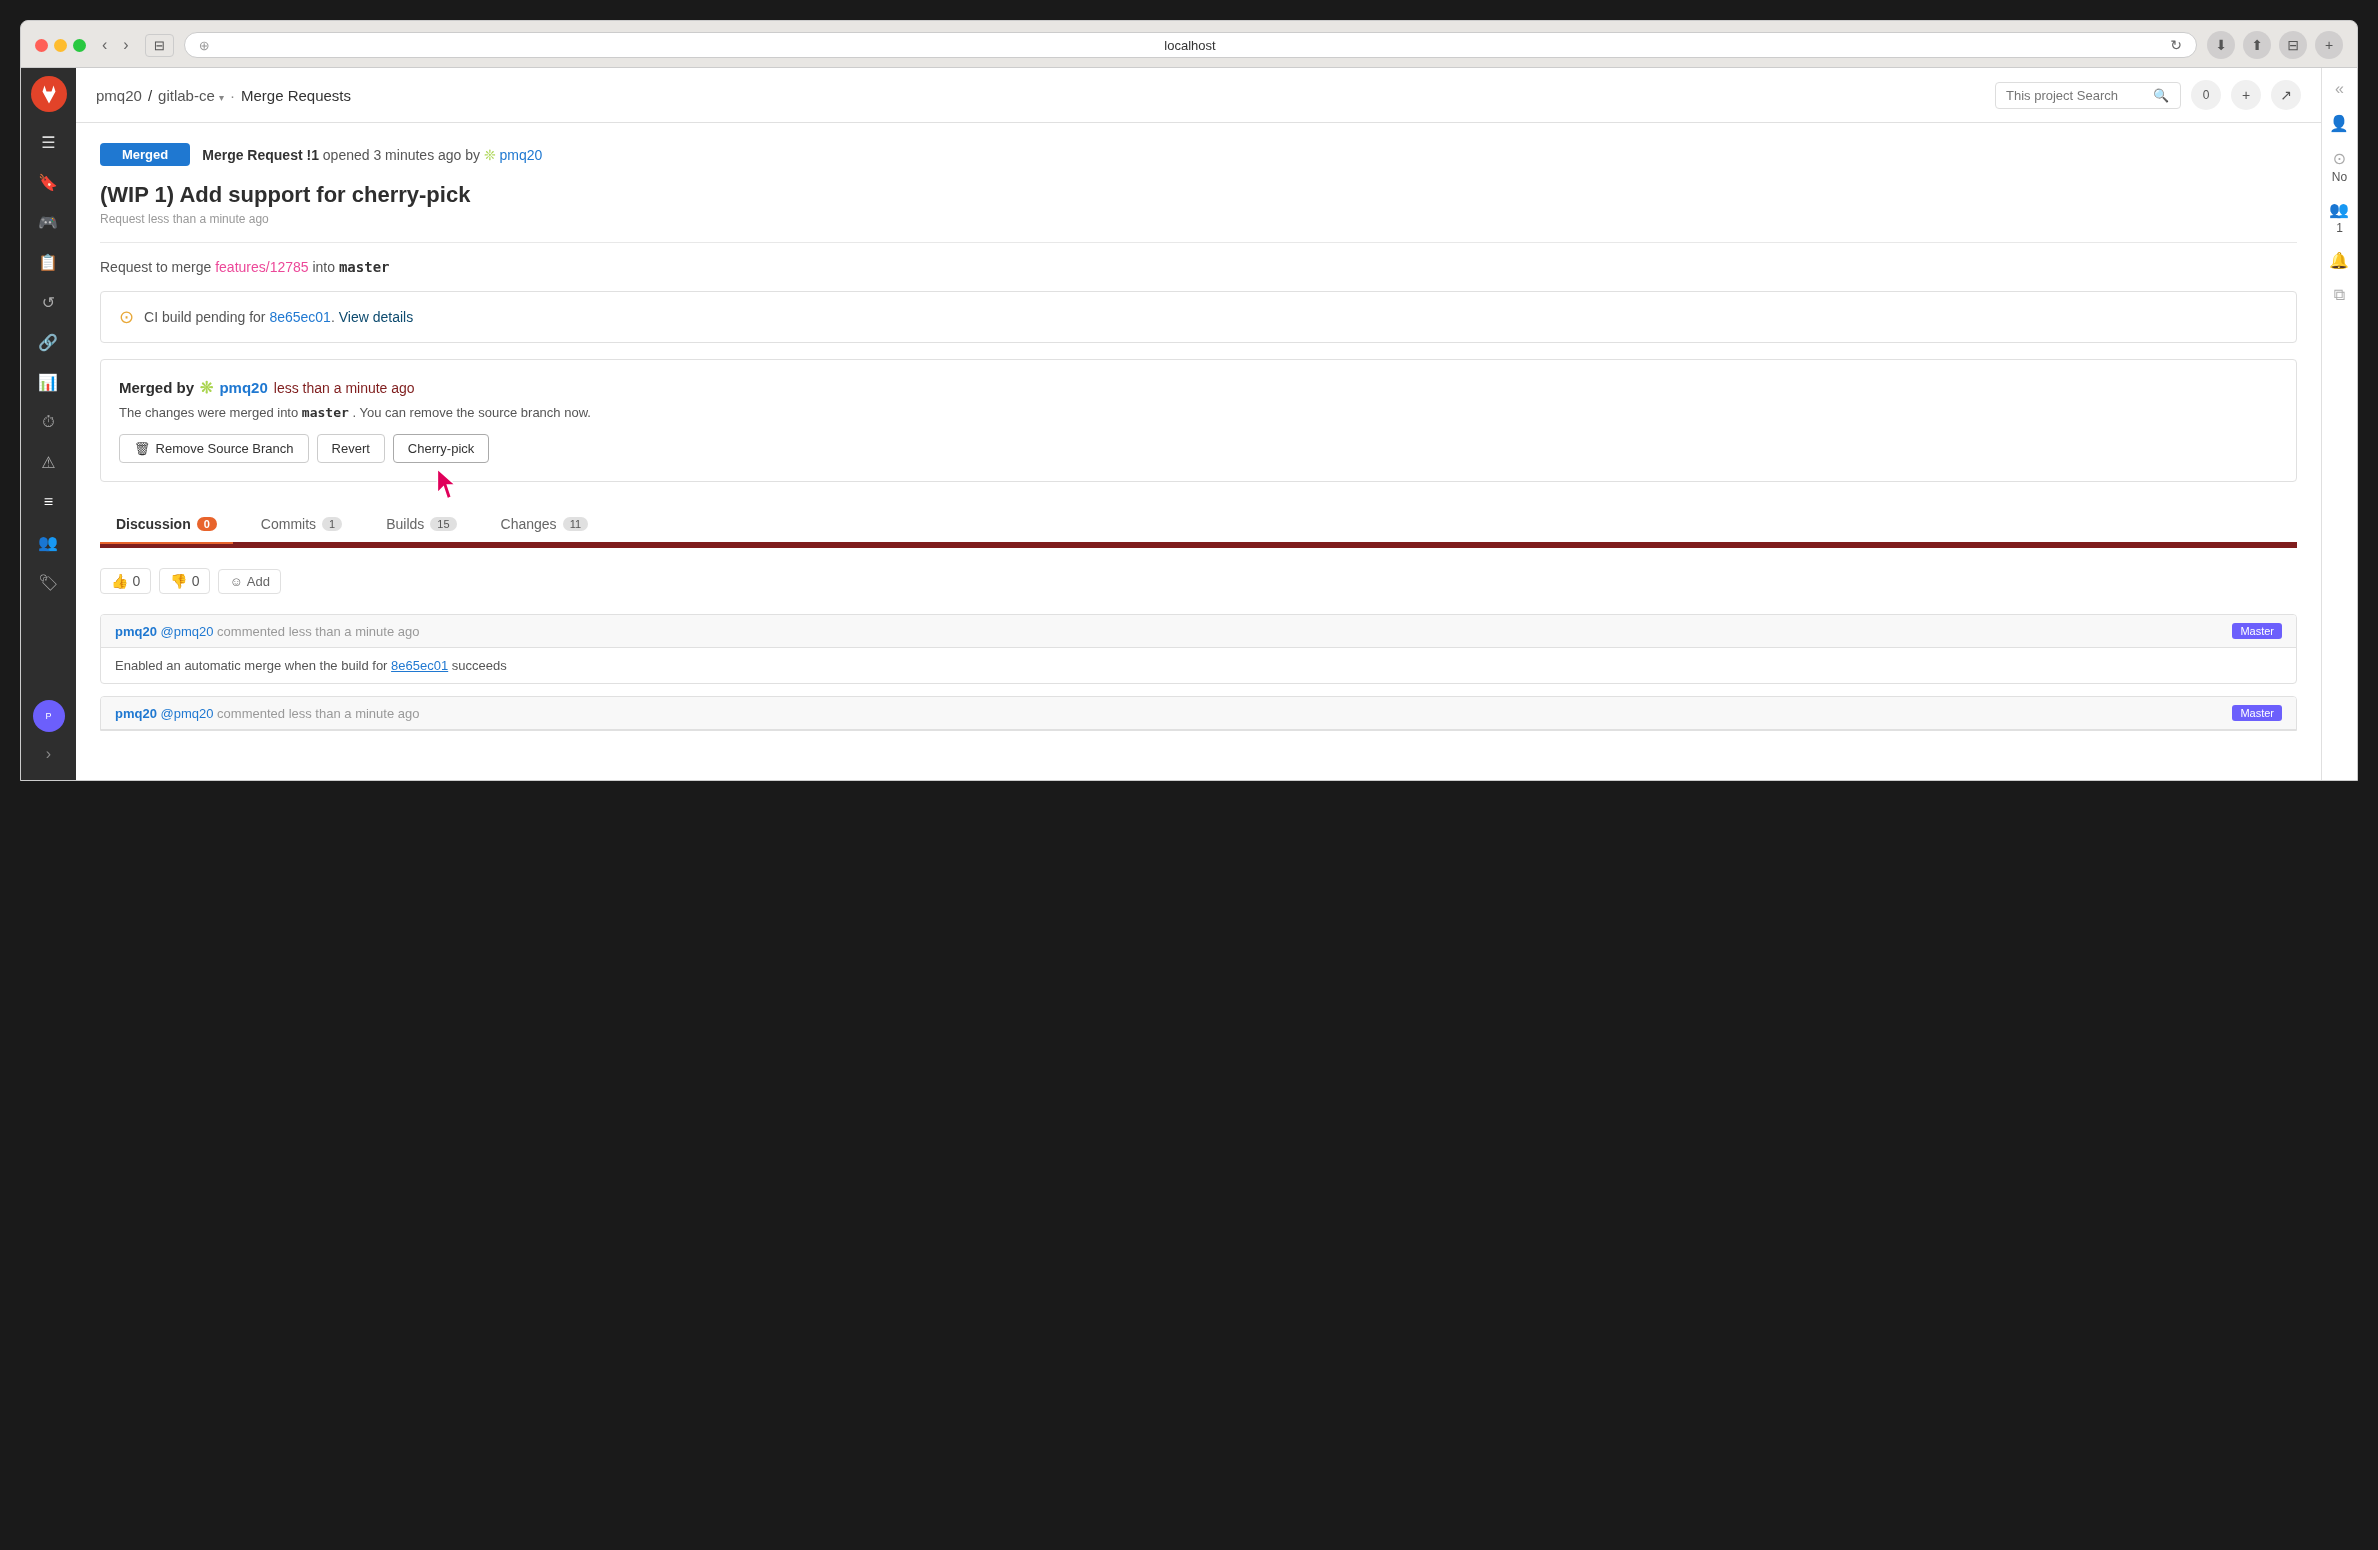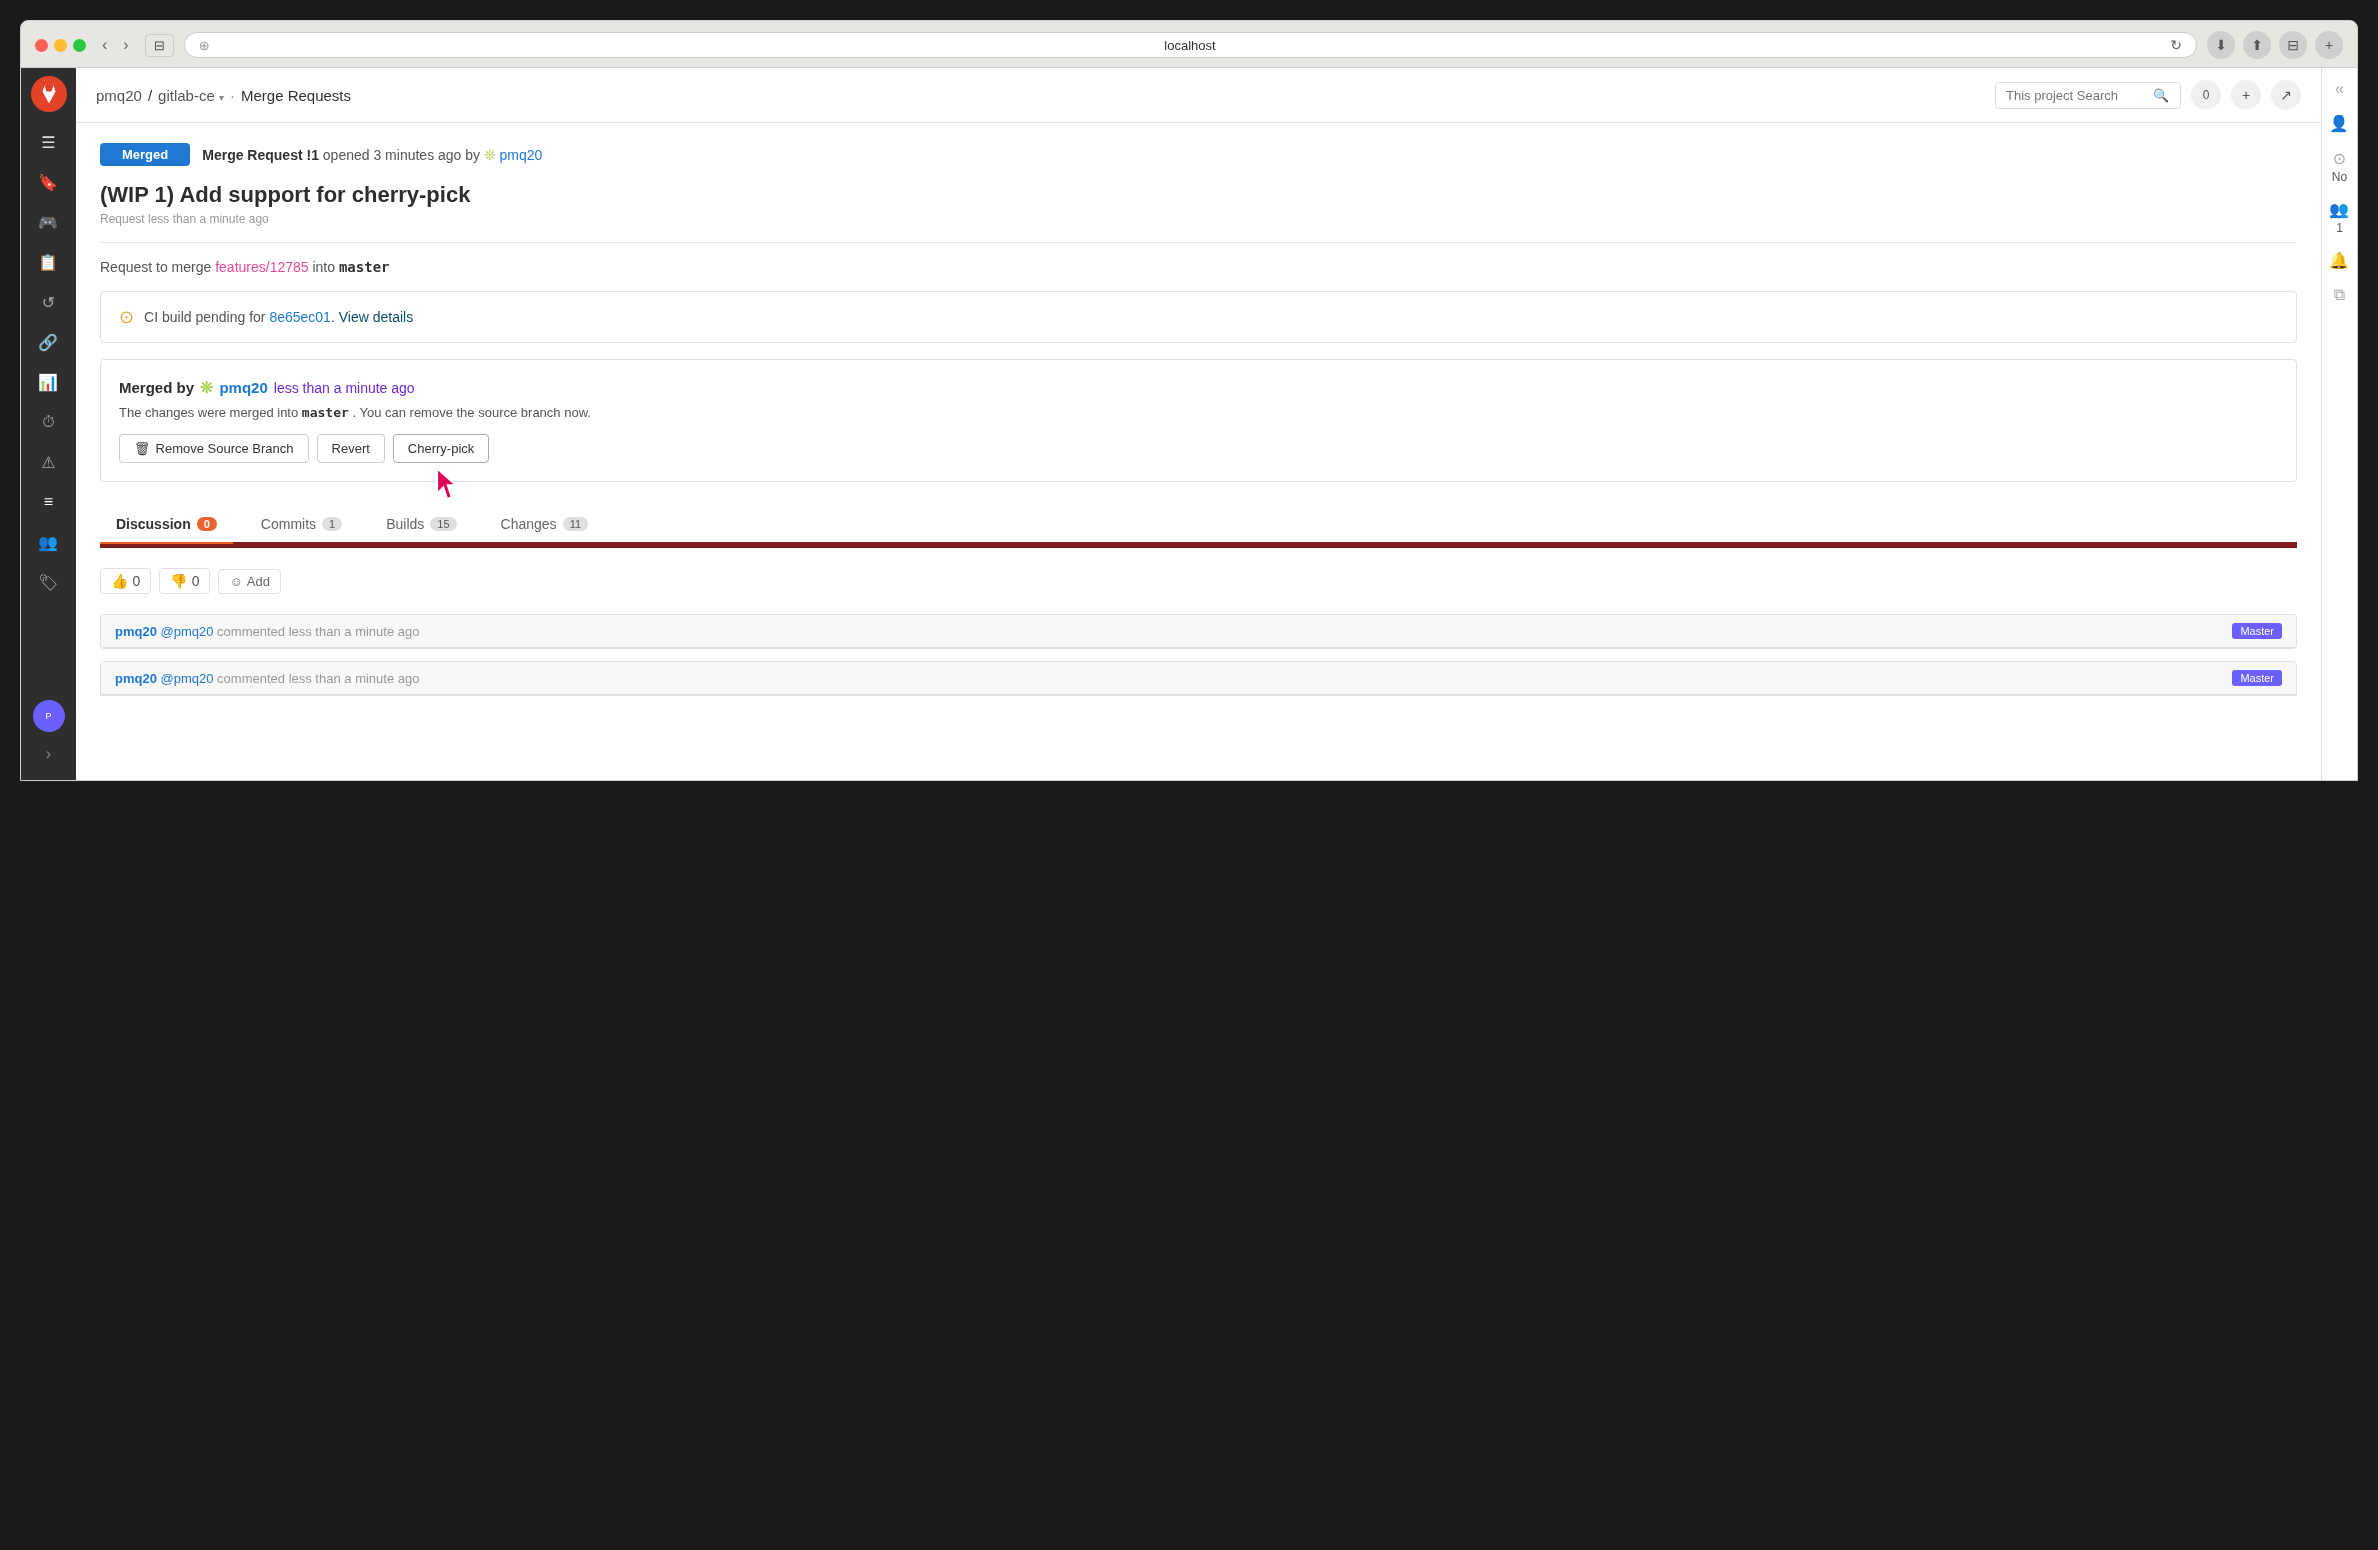--- a/index.html
+++ b/index.html
@@ -366,21 +366,21 @@
               <a href="#" style="color:#1f78d1;">8e65ec01</a>.
               <a href="#" style="color:#0c4a6e;">View details</a>
             </span>
           </div>
 
           <div class="merged-info-box">
             <div class="merged-by">
               <span>Merged by</span>
               <span class="snowflake">❊</span>
               <a href="#" style="color:#1f78d1;">pmq20</a>
-              <span style="font-weight:400; color:#6d28d9; font-size:14px;">less than a minute ago</span>
+              <span style="font-weight:400; color:#7f1d1d; font-size:14px;">less than a minute ago</span>
             </div>
             <div class="merged-message">
               <span>The changes were merged into</span>
               <code class="branch-code">master</code>
               <span>. You can remove the source branch now.</span>
             </div>
             <div class="action-buttons">
               <button class="btn btn-remove-source">
                 <span>🗑</span>
                 <span>Remove Source Branch</span>
@@ -438,20 +438,25 @@
                 <strong>pmq20</strong>
                 <span style="color:#1f78d1;">
                   <span>@pmq20</span>
                 </span>
                 <span style="color:#999;">commented less than a minute ago</span>
               </div>
               <div style="display:flex; align-items:center; gap:8px;">
                 <span class="comment-label" style="background:#6c5ffc; color:white; padding:2px 8px; border-radius:3px; font-size:11px;">Master</span>
               </div>
             </div>
+            <div class="comment-body">
+              <span>Enabled an automatic merge when the build for</span>
+              <a href="#">8e65ec01</a>
+              <span>succeeds</span>
+            </div>
           </div>
 
           <div class="comment-partial">
             <div class="comment-header">
               <div class="comment-author">
                 <strong>pmq20</strong>
                 <span style="color:#1f78d1;">
                   <span>@pmq20</span>
                 </span>
                 <span style="color:#999;"> commented less than a minute ago</span>

